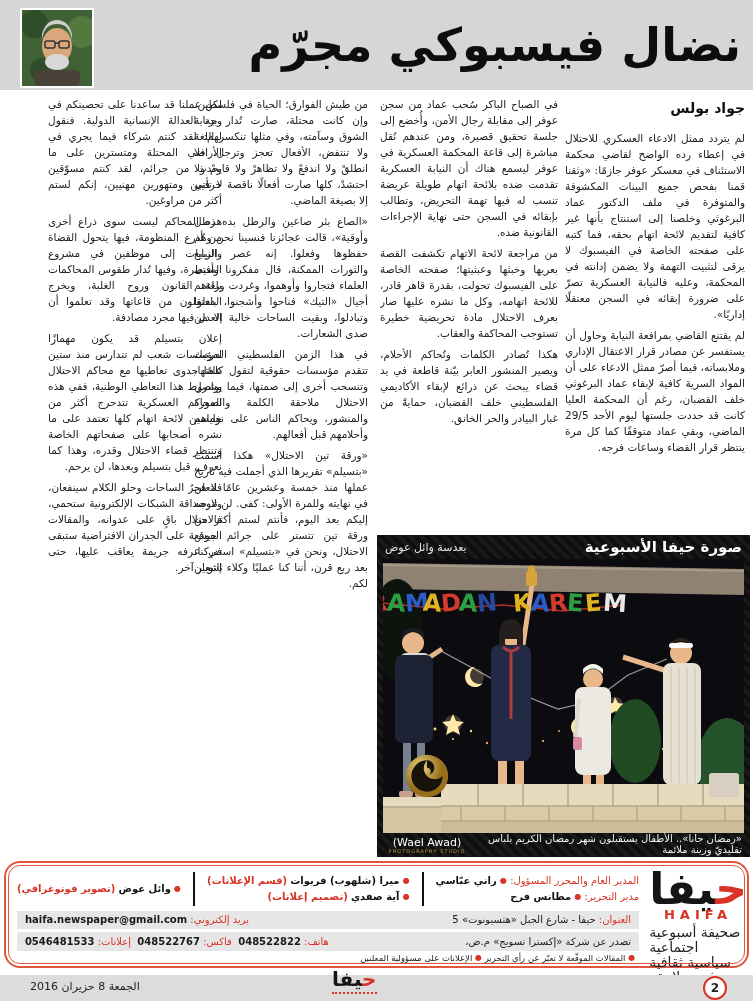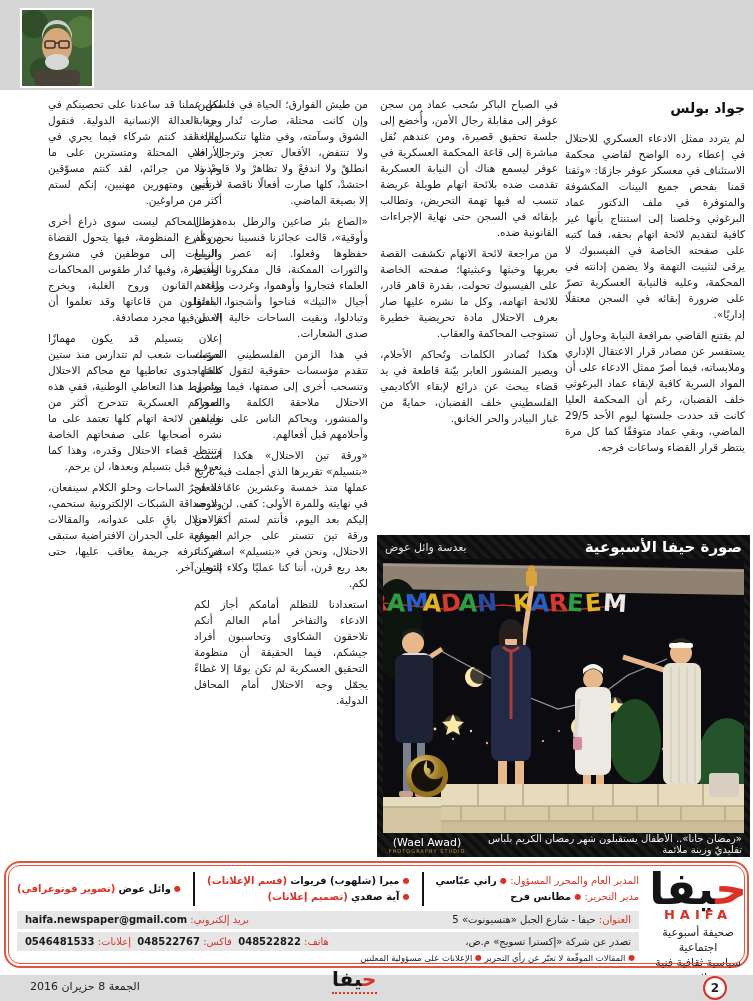--- a/index.html
+++ b/index.html
@@ -38,21 +38,21 @@
   .studio-logo .wa-sub{color:#b5933f;font-size:5px;line-height:7px;letter-spacing:1px;}
   
   .footer{position:absolute;left:4px;right:4px;top:861px;height:107px;border:2px solid #e2543e;
         border-radius:16px;background:#fff;box-sizing:border-box;}
   .footer::after{content:"";position:absolute;inset:2px;border:1px solid #e2543e;border-radius:12px;pointer-events:none;}
   .footer-inner{display:flex;direction:rtl;height:100%;}
   .footer-logo-col{width:178px;display:flex;flex-direction:column;align-items:center;padding-top:4px;}
   .haifa-logo{font-size:44px;font-weight:800;line-height:44px;color:#151515;letter-spacing:-2px;}
   .haifa-logo .red{color:#d93226;}
   .haifa-latin{color:#d93226;font-size:13px;letter-spacing:5px;font-weight:700;margin:-4px 0 3px;}
-  .tagline{font-size:11px;line-height:15px;font-weight:500;color:#222;text-align:center;}
+  .tagline{font-size:14px;line-height:15px;font-weight:500;color:#222;text-align:left;}
   .footer-main{flex:1;display:flex;flex-direction:column;padding:7px 10px 3px 12px;box-sizing:border-box;}
   .staff-row{display:flex;align-items:center;height:40px;}
   .staff-group{display:flex;flex-direction:column;justify-content:center;gap:3px;}
   .staff-line{font-size:10px;line-height:13px;white-space:nowrap;}
   .lbl{color:#d93226;}
   .bullet{color:#d93226;font-size:8px;vertical-align:1px;}
   .nm{font-weight:800;color:#111;}
   .dept{color:#d93226;font-weight:700;}
   .vdiv{width:2px;height:34px;background:#111;margin:0 12px;}
   .strip{background:#e6e6e6;height:20px;display:flex;align-items:center;justify-content:space-between;
@@ -85,20 +85,21 @@
       <rect x="12" y="60" width="46" height="16" rx="5" fill="#4a4138"></rect>
       <ellipse cx="35" cy="36" rx="15" ry="18" fill="#d9a77c"></ellipse>
       <path d="M20 30 Q22 14 35 14 Q48 14 50 30 L50 24 Q46 10 35 10 Q24 10 20 24 Z" fill="#cfcfcf"></path>
       <ellipse cx="35" cy="52" rx="12" ry="8" fill="#d8d8d8"></ellipse>
       <rect x="23" y="31" width="10" height="7" rx="2" fill="none" stroke="#333" stroke-width="1.5"></rect>
       <rect x="37" y="31" width="10" height="7" rx="2" fill="none" stroke="#333" stroke-width="1.5"></rect>
       <line x1="33" y1="33" x2="37" y2="33" stroke="#333" stroke-width="1.5"></line>
     </svg>
   </div>
 
+  <div class="headline">نضال فيسبوكي مجرّم</div>
 
   <div class="col" id="col-a">
     <div class="byline">جواد بولس</div>
     <div>
         <p class="para">لم يتردد ممثل الادعاء العسكري للاحتلال في إعطاء رده الواضح لقاضي محكمة الاستئناف في معسكر عوفر جازمًا: «وثقنا قمنا بفحص جميع البينات المكشوفة والمتوفرة في ملف الدكتور عماد البرغوثي وخلصنا إلى استنتاج بأنها غير كافية لتقديم لائحة اتهام بحقه، فما كتبه على صفحته الخاصة في الفيسبوك لا يرقى لتثبيت التهمة ولا يضمن إدانته في المحكمة، وعليه فالنيابة العسكرية تصرّ على ضرورة إبقائه في السجن معتقلًا إداريًا».</p>
         <p class="para">لم يقتنع القاضي بمرافعة النيابة وحاول أن يستفسر عن مصادر قرار الاعتقال الإداري وملابساته، فيما أصرّ ممثل الادعاء على أن المواد السرية كافية لإبقاء عماد البرغوثي خلف القضبان، رغم أن المحكمة العليا كانت قد حددت جلستها ليوم الأحد 29/5 الماضي، وبقي عماد متوقفًا كما كل مرة ينتظر قرار القضاء وساعات فرجه.</p>
       </div>
   </div>
   <div class="col" id="col-b">
     <div>
@@ -106,21 +107,20 @@
         <p class="para">من مراجعة لائحة الاتهام تكشفت القصة بعريها وخبثها وعبثيتها؛ صفحته الخاصة على الفيسبوك تحولت، بقدرة قاهر قادر، للائحة اتهامه، وكل ما نشره عليها صار بعرف الاحتلال مادة تحريضية خطيرة تستوجب المحاكمة والعقاب.</p>
         <p class="para">هكذا تُصادر الكلمات وتُحاكم الأحلام، ويصير المنشور العابر بيّنة قاطعة في يد قضاء يبحث عن ذرائع لإبقاء الأكاديمي الفلسطيني خلف القضبان، حمايةً من غبار البيادر والحر الخانق.</p>
       </div>
   </div>
   <div class="col" id="col-c">
     <div>
         <p class="para">من طيش الفوارق؛ الحياة في فلسطين، وإن كانت محتلة، صارت تُدار برتابة الشوق وسآمته، وفي مثلها تنكسر اللغة ولا تنتفض، الأفعال تعجز وترجل، فلا انطلقْ ولا اندفعْ ولا تظاهرْ ولا قاومْ ولا احتشدْ، كلها صارت أفعالًا ناقصة لا تأتي إلا بصيغة الماضي.</p>
         <p class="para">«الصاع بئر صاعين والرطل بده رطل وأوقية»، قالت عجائزنا فنسينا نحن وهُم حفظوها وفعلوا. إنه عصر الربيع والثورات الممكنة، قال مفكرونا وأفتى العلماء فتجاروا وأوهموا، وغردت وراءهم أجيال «التيك» فناحوا وأشجنوا، بادلوا وتبادلوا، وبقيت الساحات خالية إلا من صدى الشعارات.</p>
         <p class="para">في هذا الزمن الفلسطيني المرتبك تتقدم مؤسسات حقوقية لتقول كلمتها، وتنسحب أخرى إلى صمتها، فيما يواصل الاحتلال ملاحقة الكلمة والصورة والمنشور، ويحاكم الناس على نواياهم وأحلامهم قبل أفعالهم.</p>
         <p class="para">«ورقة تين الاحتلال» هكذا أسمت «بتسيلم» تقريرها الذي أجملت فيه تاريخ عملها منذ خمسة وعشرين عامًا لتعلن في نهايته وللمرة الأولى: كفى. لن نتوجه إليكم بعد اليوم، فأنتم لستم أكثر من ورقة تين تتستر على جرائم جيش الاحتلال، ونحن في «بتسيلم» استدركنا، بعد ربع قرن، أننا كنا عمليًا وكلاء ثانويين لكم.</p>
-        <p class="para">استعدادنا للتظلم أمامكم أجاز لكم الادعاء والتفاخر أمام العالم أنكم تلاحقون الشكاوى وتحاسبون أفراد جيشكم، فيما الحقيقة أن منظومة التحقيق العسكرية لم تكن يومًا إلا غطاءً يجمّل وجه الاحتلال أمام المحافل الدولية.</p>
       </div>
   </div>
   <div class="col" id="col-d">
     <div>
         <p class="para">لكن عملنا قد ساعدنا على تحصينكم في وجه العدالة الإنسانية الدولية. فنقول لهم: لقد كنتم شركاء فيما يجري في الأراضي المحتلة ومتسترين على ما يحدث من جرائم، لقد كنتم مسوّقين حرفيين ومتهورين مهنيين، إنكم لستم أكثر من مراوغين.</p>
         <p class="para">هذه المحاكم ليست سوى ذراع أخرى من أذرع المنظومة، فيها يتحول القضاة والنيابات إلى موظفين في مشروع السيطرة، وفيها تُدار طقوس المحاكمات بلغة القانون وروح الغلبة، ويخرج المعتقلون من قاعاتها وقد تعلموا أن العدل فيها مجرد مصادفة.</p>
         <p class="para">إعلان بتسيلم قد يكون مهمازًا لمؤسسات شعب لم تتدارس منذ ستين عامًا جدوى تعاطيها مع محاكم الاحتلال وشروط هذا التعاطي الوطنية، ففي هذه المحاكم العسكرية تتدحرج أكثر من خمسين لائحة اتهام كلها تعتمد على ما نشره أصحابها على صفحاتهم الخاصة وتنتظر قضاء الاحتلال وقدره، وهذا كما نعرف، قبل بتسيلم وبعدها، لن يرحم.</p>
         <p class="para">فلا هجرُ الساحات وحلو الكلام سينفعان، ولا صداقة الشبكات الإلكترونية ستحمي، فالاحتلال باقٍ على عدوانه، والمقالات الموقعة على الجدران الافتراضية ستبقى في عرفه جريمة يعاقب عليها، حتى إشعار آخر.</p>
       </div>
   </div>

